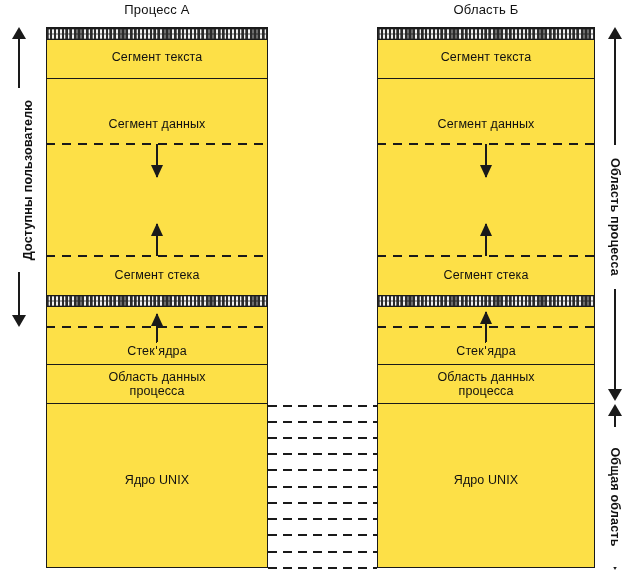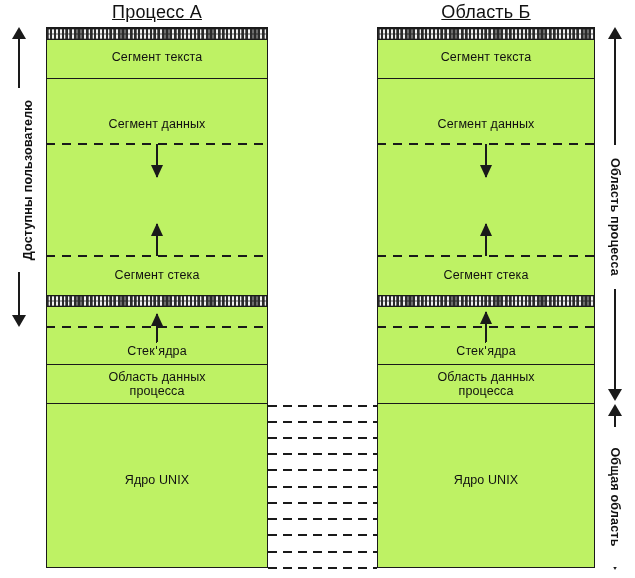--- a/index.html
+++ b/index.html
@@ -5,29 +5,29 @@
   html,body{margin:0;padding:0;background:#ffffff;}
   body{
     width:635px;height:578px;position:relative;overflow:hidden;
     font-family:"Liberation Sans","DejaVu Sans",sans-serif;
     color:#111111;
   }
   .stage{position:absolute;left:0;top:0;width:635px;height:578px;}
 
   
   .col-title{
-    position:absolute;font-size:18px;font-weight:400;color:#111;
-    text-align:center;white-space:nowrap;letter-spacing:.2px;text-decoration:underline;
+    position:absolute;font-size:13px;font-weight:400;color:#111;
+    text-align:center;white-space:nowrap;letter-spacing:.2px;
   }
   #title-a{left:46px;top:2px;width:222px;}
   #title-b{left:377px;top:2px;width:218px;}
 
   
   .proc-box{
-    position:absolute;border:1.6px solid #1a1a1a;background:#bef264;box-sizing:border-box;
+    position:absolute;border:1.6px solid #1a1a1a;background:#fde047;box-sizing:border-box;
   }
   #box-a{left:46px;top:27px;width:222px;height:541px;}
   #box-b{left:377px;top:27px;width:218px;height:541px;}
 
   
   .seg-label{
     position:absolute;left:0;right:0;text-align:center;
     font-size:12.5px;line-height:14px;color:#111;white-space:pre-line;
     letter-spacing:.1px;
   }

